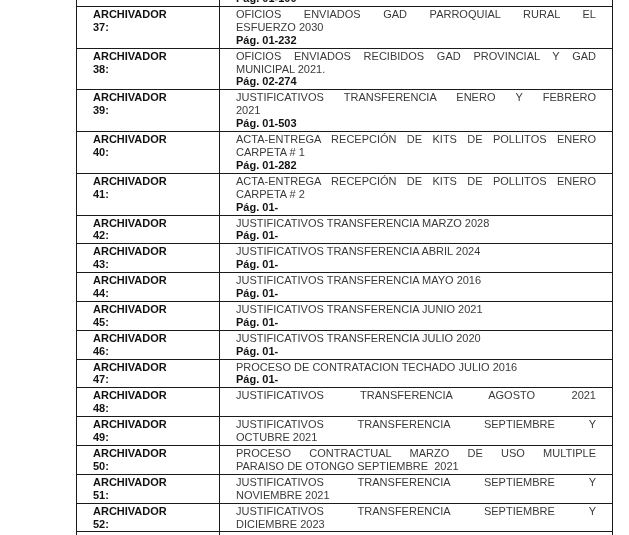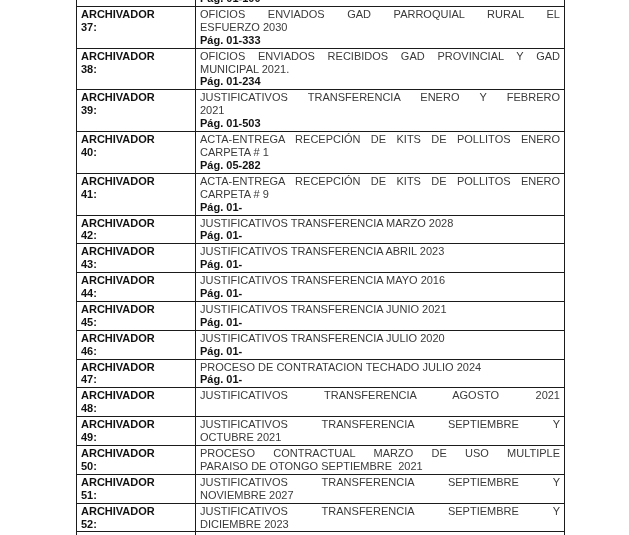--- a/index.html
+++ b/index.html
@@ -19,21 +19,21 @@
     position: absolute;
     left: 76px;
     top: -10px;
     width: 470px;
     border-collapse: collapse;
     table-layout: fixed;
   }
   table.arch-table td {
     border: 1px solid #1b1b1b;
     vertical-align: top;
-    padding: 1px 4px;
+    padding: 1px 16px;
     font-size: 11px;
     line-height: 12.9px;
     color: #3a3a3a;
   }
   td.c1 {
     width: 110px;
     padding-left: 5px;
     padding-right: 3px;
   }
   td.c2 {
@@ -68,32 +68,32 @@
         </td>
       </tr>
       <tr>
     <td class="c1">
       <div class="b">ARCHIVADOR</div>
       <div class="b">37:</div>
     </td>
     <td class="c2">
             <div class="line justify">OFICIOS ENVIADOS GAD PARROQUIAL RURAL EL</div>
             <div class="line">ESFUERZO 2030</div>
-            <div class="line b">Pág. 01-333</div>
+            <div class="line b">Pág. 01-232</div>
           </td>
   </tr>
         <tr>
     <td class="c1">
       <div class="b">ARCHIVADOR</div>
       <div class="b">38:</div>
     </td>
     <td class="c2">
             <div class="line justify">OFICIOS ENVIADOS RECIBIDOS GAD PROVINCIAL Y GAD</div>
             <div class="line">MUNICIPAL 2021.</div>
-            <div class="line b">Pág. 01-234</div>
+            <div class="line b">Pág. 02-274</div>
           </td>
   </tr>
         <tr>
     <td class="c1">
       <div class="b">ARCHIVADOR</div>
       <div class="b">39:</div>
     </td>
     <td class="c2">
             <div class="line justify">JUSTIFICATIVOS TRANSFERENCIA ENERO Y FEBRERO</div>
             <div class="line">2021</div>
@@ -101,51 +101,51 @@
           </td>
   </tr>
         <tr>
     <td class="c1">
       <div class="b">ARCHIVADOR</div>
       <div class="b">40:</div>
     </td>
     <td class="c2">
             <div class="line justify">ACTA-ENTREGA RECEPCIÓN DE KITS DE POLLITOS ENERO</div>
             <div class="line">CARPETA # 1</div>
-            <div class="line b">Pág. 05-282</div>
+            <div class="line b">Pág. 01-282</div>
           </td>
   </tr>
         <tr>
     <td class="c1">
       <div class="b">ARCHIVADOR</div>
       <div class="b">41:</div>
     </td>
     <td class="c2">
             <div class="line justify">ACTA-ENTREGA RECEPCIÓN DE KITS DE POLLITOS ENERO</div>
-            <div class="line">CARPETA # 9</div>
+            <div class="line">CARPETA # 2</div>
             <div class="line b">Pág. 01-</div>
           </td>
   </tr>
         <tr>
     <td class="c1">
       <div class="b">ARCHIVADOR</div>
       <div class="b">42:</div>
     </td>
     <td class="c2">
             <div class="line">JUSTIFICATIVOS TRANSFERENCIA MARZO 2028</div>
             <div class="line b">Pág. 01-</div>
           </td>
   </tr>
         <tr>
     <td class="c1">
       <div class="b">ARCHIVADOR</div>
       <div class="b">43:</div>
     </td>
     <td class="c2">
-            <div class="line">JUSTIFICATIVOS TRANSFERENCIA ABRIL 2023</div>
+            <div class="line">JUSTIFICATIVOS TRANSFERENCIA ABRIL 2024</div>
             <div class="line b">Pág. 01-</div>
           </td>
   </tr>
         <tr>
     <td class="c1">
       <div class="b">ARCHIVADOR</div>
       <div class="b">44:</div>
     </td>
     <td class="c2">
             <div class="line">JUSTIFICATIVOS TRANSFERENCIA MAYO 2016</div>
@@ -171,21 +171,21 @@
             <div class="line">JUSTIFICATIVOS TRANSFERENCIA JULIO 2020</div>
             <div class="line b">Pág. 01-</div>
           </td>
   </tr>
         <tr>
     <td class="c1">
       <div class="b">ARCHIVADOR</div>
       <div class="b">47:</div>
     </td>
     <td class="c2">
-            <div class="line">PROCESO DE CONTRATACION TECHADO JULIO 2024</div>
+            <div class="line">PROCESO DE CONTRATACION TECHADO JULIO 2016</div>
             <div class="line b">Pág. 01-</div>
           </td>
   </tr>
         <tr>
     <td class="c1">
       <div class="b">ARCHIVADOR</div>
       <div class="b">48:</div>
     </td>
     <td class="c2">
             <div class="line justify">JUSTIFICATIVOS TRANSFERENCIA AGOSTO 2021</div>
@@ -212,21 +212,21 @@
             <div class="line">PARAISO DE OTONGO SEPTIEMBRE  2021</div>
           </td>
   </tr>
         <tr>
     <td class="c1">
       <div class="b">ARCHIVADOR</div>
       <div class="b">51:</div>
     </td>
     <td class="c2">
             <div class="line justify">JUSTIFICATIVOS TRANSFERENCIA SEPTIEMBRE Y</div>
-            <div class="line">NOVIEMBRE 2027</div>
+            <div class="line">NOVIEMBRE 2021</div>
           </td>
   </tr>
         <tr>
     <td class="c1">
       <div class="b">ARCHIVADOR</div>
       <div class="b">52:</div>
     </td>
     <td class="c2">
             <div class="line justify">JUSTIFICATIVOS TRANSFERENCIA SEPTIEMBRE Y</div>
             <div class="line">DICIEMBRE 2023</div>

